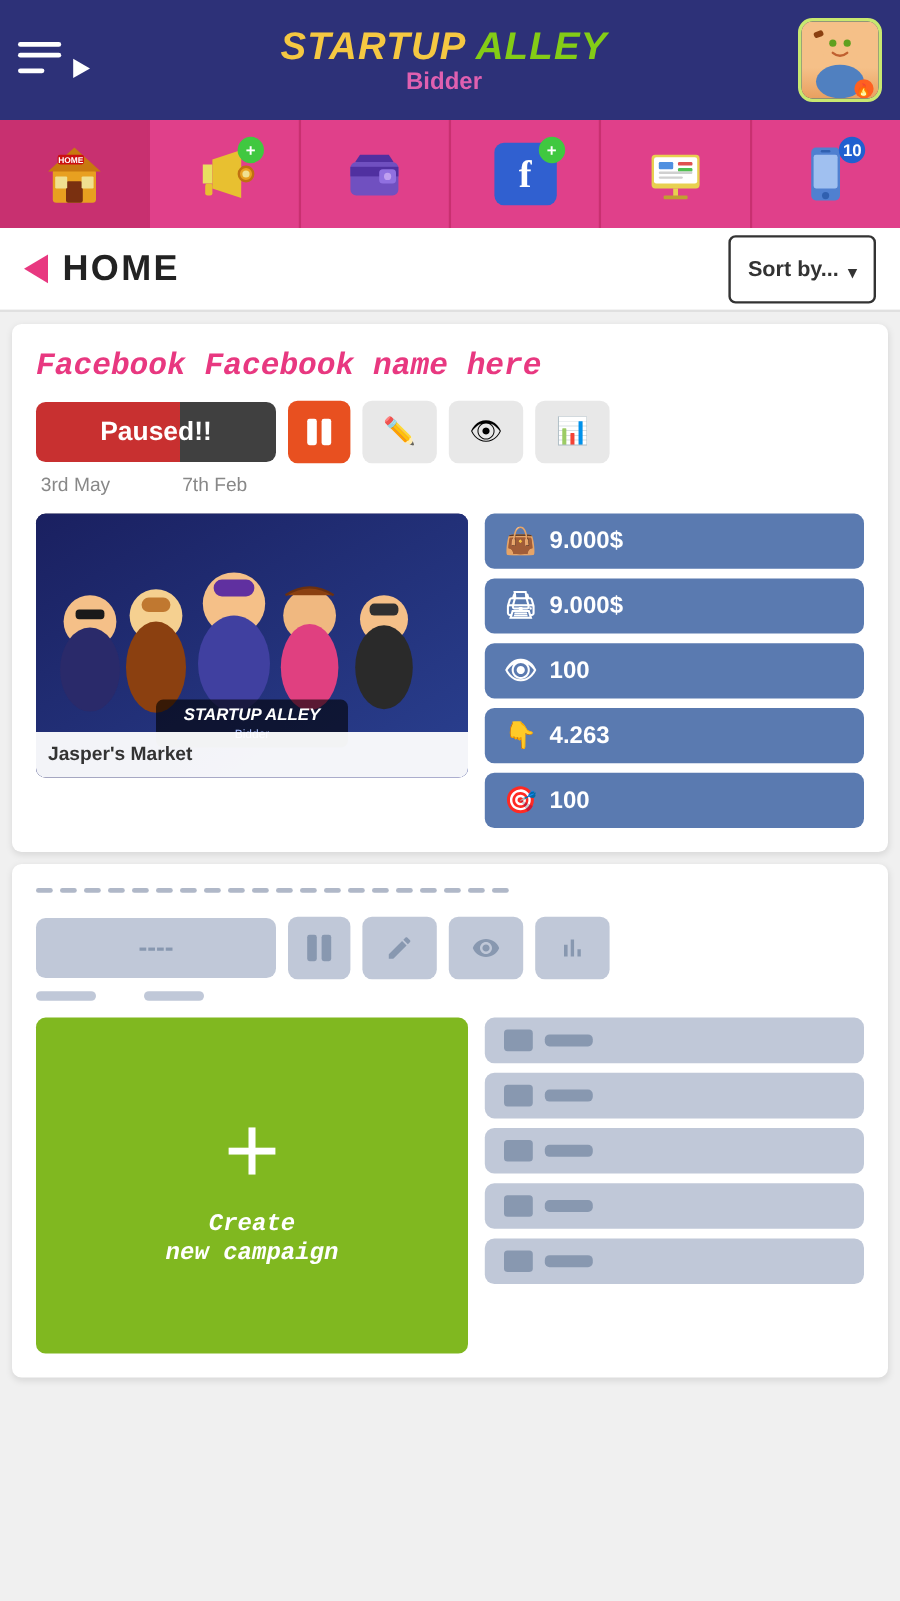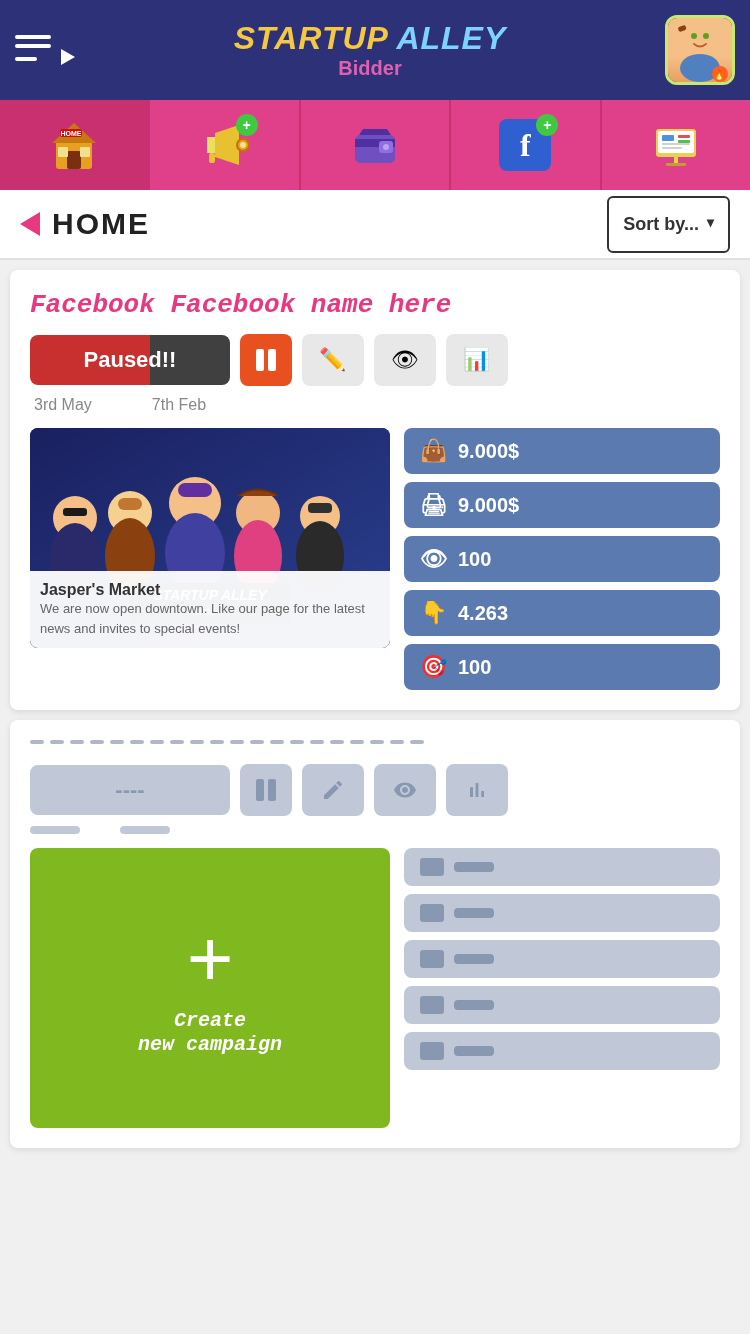--- a/index.html
+++ b/index.html
@@ -172,21 +172,21 @@
     }
     .page-title-text {
       font-size: 30px;
       font-weight: 900;
       color: #222;
       text-transform: uppercase;
       letter-spacing: 2px;
     }
     .sort-by-btn {
       display: flex;
-      align-items: flex-start;
+      align-items: flex-end;
       gap: 8px;
       border: 2px solid #333;
       border-radius: 6px;
       padding: 16px 14px;
       font-size: 18px;
       font-weight: 600;
       color: #333;
       cursor: pointer;
       background: white;
     }
@@ -472,21 +472,21 @@
     <div class="menu-line"></div>
     <div class="menu-line"></div>
     <div style="display:flex;align-items:center;gap:4px;">
       <div class="menu-line" style="width:22px;"></div>
       <div class="menu-arrow"></div>
     </div>
   </div>
   <div class="header-title">
     <div class="main-title">
       <span>STARTUP</span>
-      <span style="color:#7dd3fc;font-style:italic;">ALLEY</span>
+      <span style="color:#84cc16;font-style:italic;">ALLEY</span>
     </div>
     <div class="sub-title">Bidder</div>
   </div>
   <div class="header-avatar">
     <div class="avatar-face">
 
       <svg width="64" height="64" viewBox="0 0 64 64">
         <circle cx="32" cy="20" r="16" fill="#f5c088"></circle>
         <ellipse cx="32" cy="50" rx="20" ry="14" fill="#5080c0"></ellipse>
         <circle cx="26" cy="18" r="3" fill="#60a020"></circle>
@@ -557,20 +557,31 @@
         <rect x="28" y="16" width="12" height="3" rx="1" fill="#e05050"></rect>
         <rect x="28" y="21" width="12" height="3" rx="1" fill="#50c050"></rect>
         <rect x="12" y="24" width="28" height="2" rx="1" fill="#d0d0d0"></rect>
         <rect x="12" y="28" width="20" height="2" rx="1" fill="#d0d0d0"></rect>
         <rect x="24" y="38" width="4" height="8" fill="#e8d050"></rect>
         <rect x="16" y="44" width="20" height="3" rx="1" fill="#c0a030"></rect>
       </svg>
     </div>
   </div>
 
+  <div class="nav-tab">
+    <div class="nav-tab-icon">
+      <div class="badge badge-num">10</div>
+      <svg width="52" height="52" viewBox="0 0 52 52">
+        <rect x="14" y="4" width="24" height="44" rx="4" fill="#5080d0"></rect>
+        <rect x="16" y="10" width="20" height="28" rx="2" fill="#a0c0f0"></rect>
+        <circle cx="26" cy="44" r="3" fill="#3060b0"></circle>
+        <rect x="22" y="6" width="8" height="2" rx="1" fill="#3060b0"></rect>
+      </svg>
+    </div>
+  </div>
 </nav>
 
 <div class="page-content">
 
   <div class="page-header">
     <div class="back-btn">
       <div class="back-arrow"></div>
       <span class="page-title-text">HOME</span>
     </div>
     <button class="sort-by-btn">
@@ -637,21 +648,20 @@
           <circle cx="290" cy="88" r="20" fill="#f5c088"></circle>
           <rect x="278" y="75" width="24" height="10" rx="4" fill="#303030"></rect>
           <ellipse cx="290" cy="128" rx="24" ry="35" fill="#2a2a2a"></ellipse>
 
           <rect x="100" y="155" width="160" height="40" rx="6" fill="rgba(0,0,0,0.6)"></rect>
           <text x="180" y="172" text-anchor="middle" fill="white" font-size="14" font-weight="900" font-style="italic">STARTUP ALLEY</text>
           <text x="180" y="187" text-anchor="middle" fill="#aac0ff" font-size="10">Bidder</text>
         </svg>
         <div class="campaign-text" style="position:absolute;bottom:0;left:0;right:0;background:rgba(255,255,255,0.95);padding:10px;">
           <div class="market-name">Jasper's Market</div>
-          <div class="market-desc">We are now open downtown. Like our page for the latest news and invites to special events!</div>
         </div>
       </div>
 
       <div class="stats-col">
         <button class="stat-btn">
           <span class="stat-icon">👜</span>
           <span>9.000$</span>
         </button>
         <button class="stat-btn">
           <span class="stat-icon">🖨</span>

